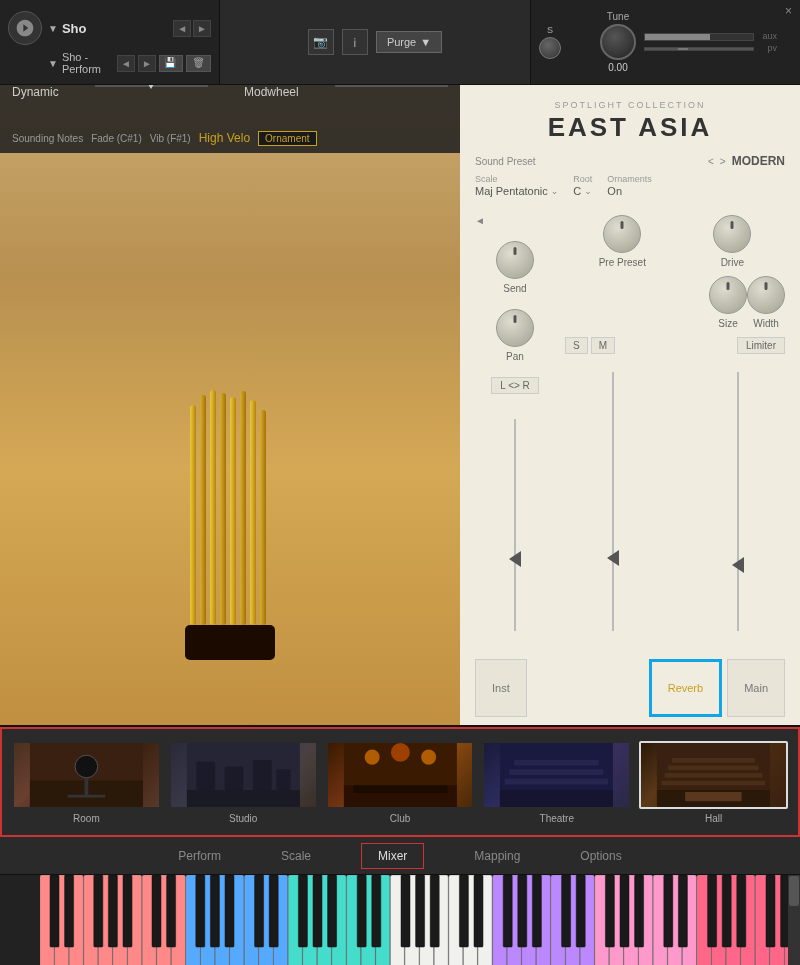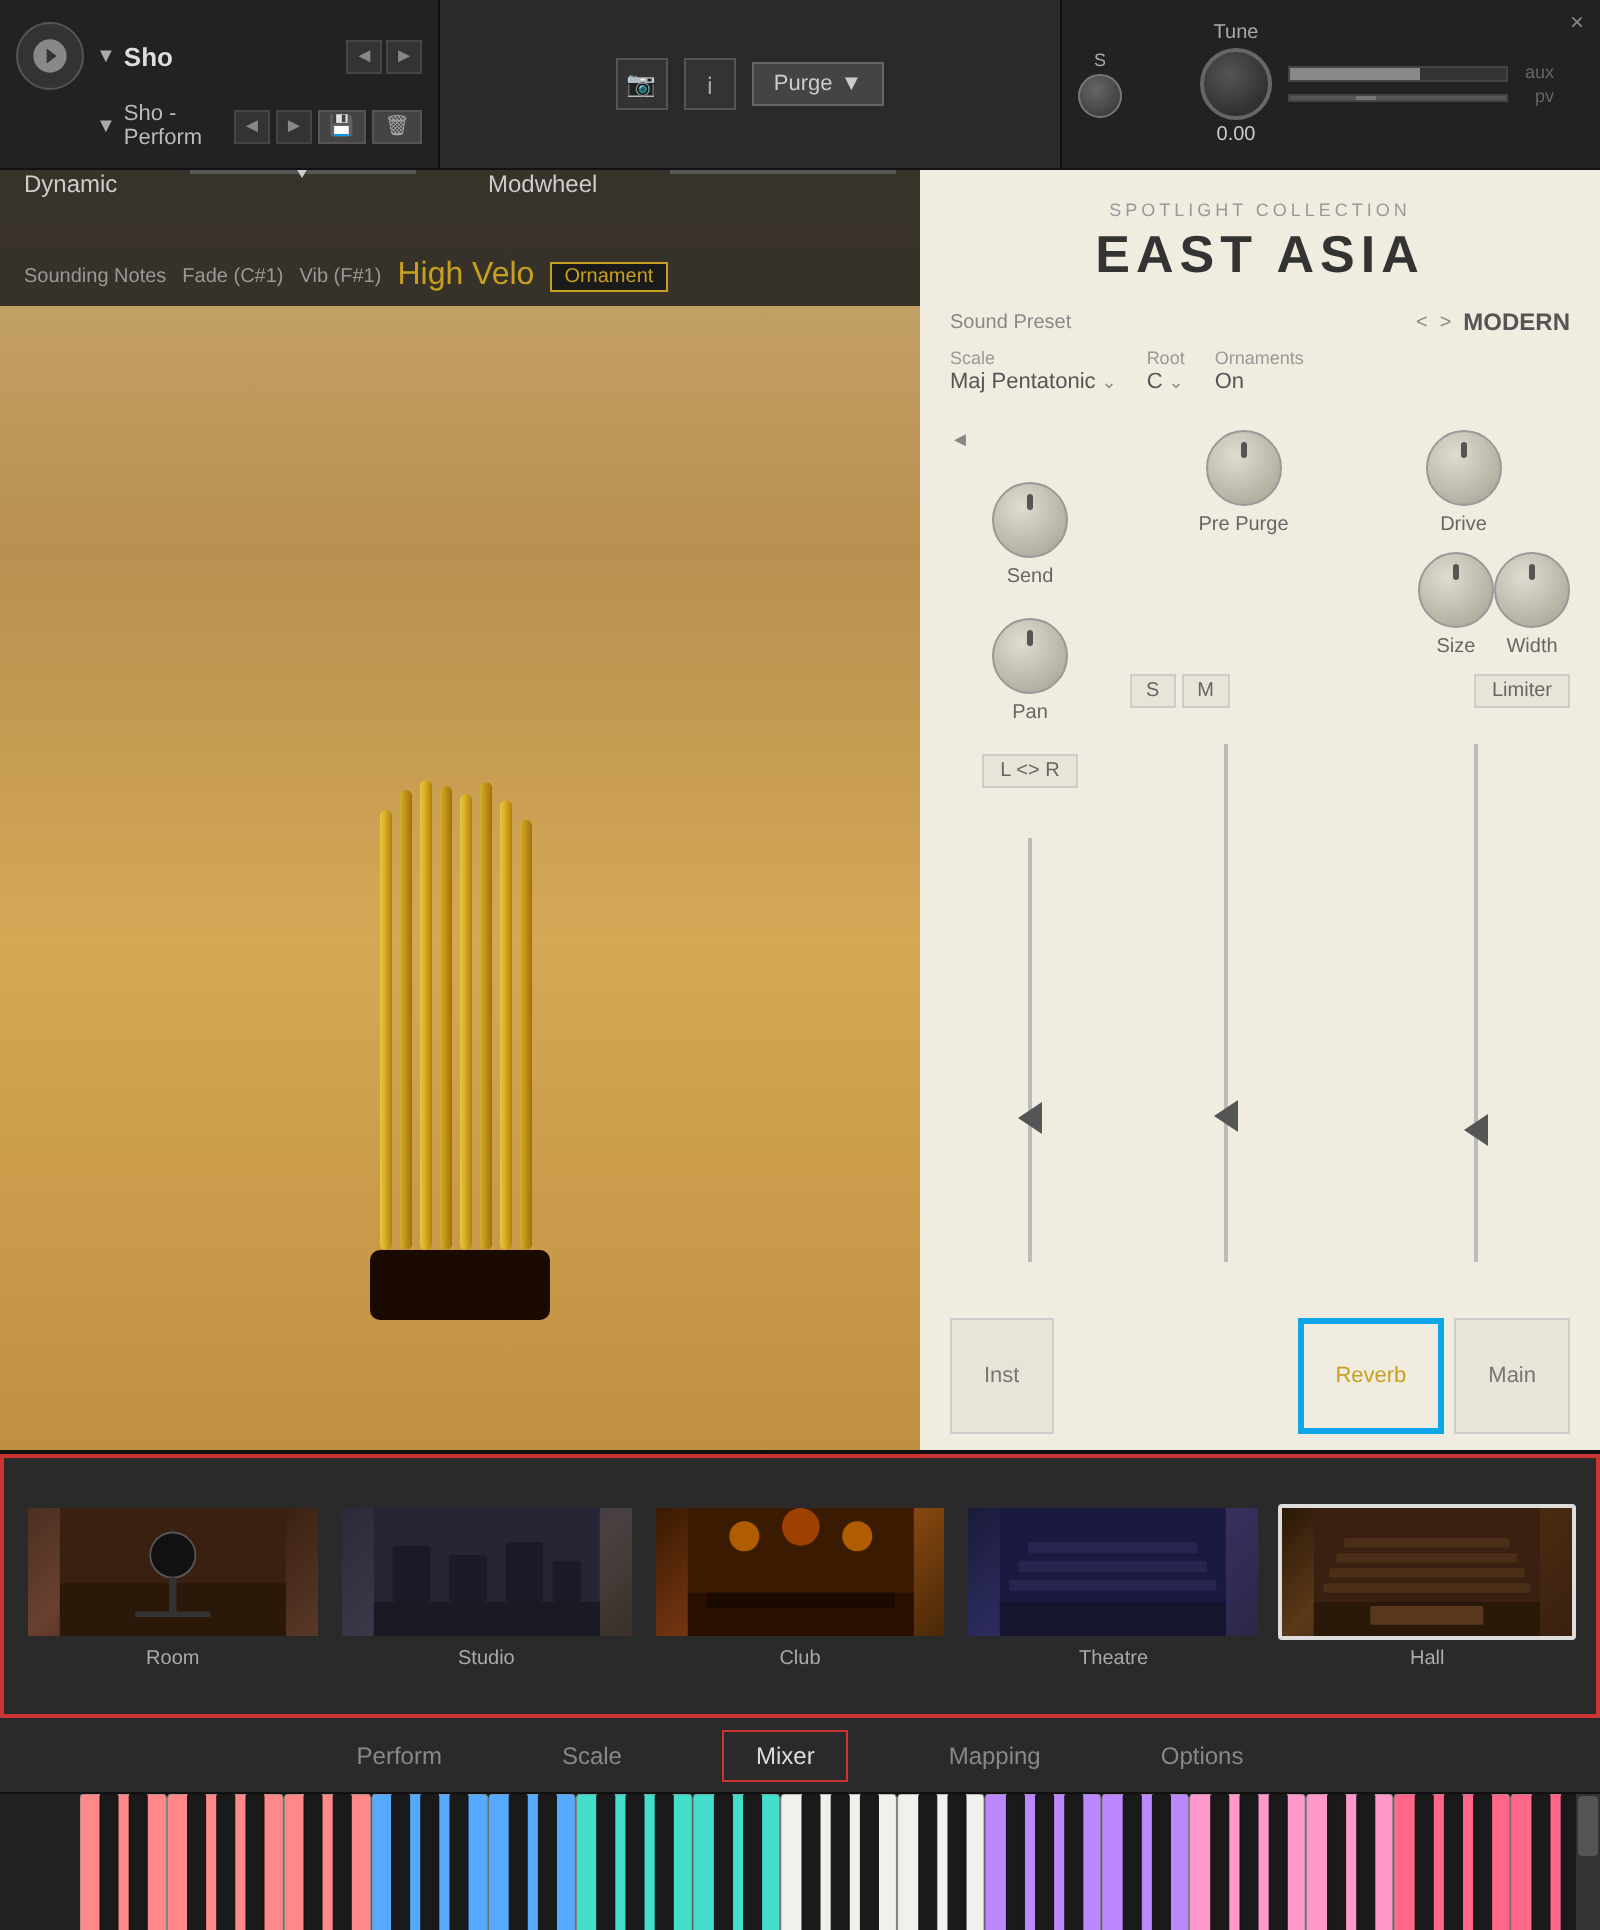--- a/index.html
+++ b/index.html
@@ -225,21 +225,21 @@
       left: 0;
       right: 0;
       background: rgba(30,30,30,0.85);
       height: 30px;
       display: flex;
       align-items: center;
       padding: 0 12px;
       gap: 8px;
     }
     .notes-label { color: #999; font-size: 10px; }
-    .high-velo-label { color: #c8a020; font-size: 16px; }
+    .high-velo-label { color: #c8a020; font-size: 12px; }
     .ornament-badge {
       background: #1a1a1a;
       border: 1px solid #c8a020;
       color: #c8a020;
       font-size: 10px;
       padding: 1px 6px;
     }
 
     
     .right-panel {
@@ -404,21 +404,21 @@
     }
     .tab-btn.active {
       background: transparent;
       border: 3px solid #0ea5e9;
       color: #c8a020;
     }
 
     
     .venue-bar {
       background: #2a2a2a;
-      height: 132px;
+      height: 110px;
       border: 2px solid #cc3333;
       display: flex;
       align-items: center;
       padding: 8px 10px;
       gap: 8px;
     }
     .venue-item {
       flex: 1;
       display: flex;
       flex-direction: column;
@@ -709,21 +709,21 @@
             <div class="fader-v-thumb"></div>
           </div>
         </div>
       </div>
 
       <div style="flex:1;display:flex;flex-direction:column;gap:8px;">
         <div style="display:flex;justify-content:space-around;">
 
           <div class="knob-group">
             <div class="knob"></div>
-            <span class="knob-label">Pre Purge</span>
+            <span class="knob-label">Pre Preset</span>
           </div>
 
           <div class="knob-group">
             <div class="knob"></div>
             <span class="knob-label">Drive</span>
           </div>
         </div>
 
         <div style="display:flex;justify-content:flex-end;">
 

